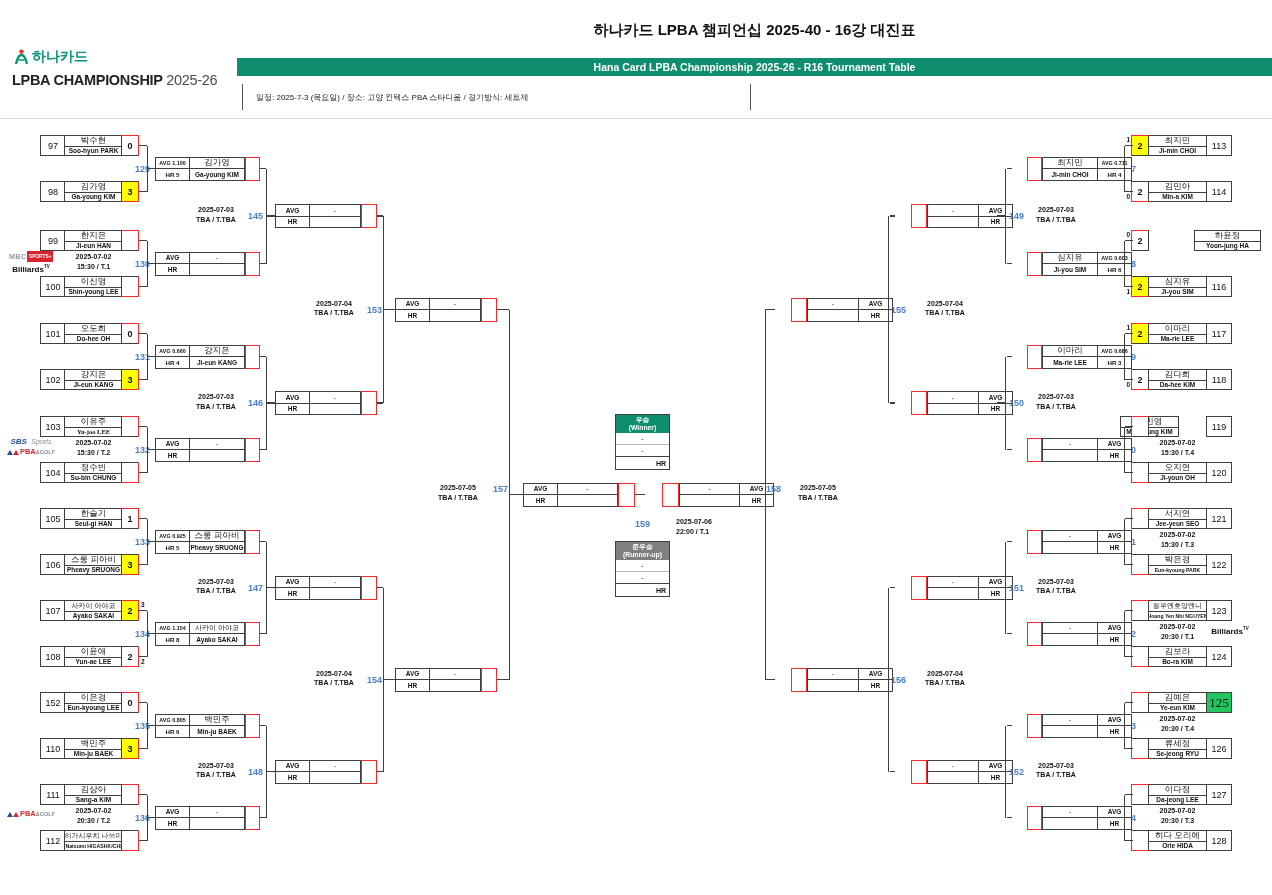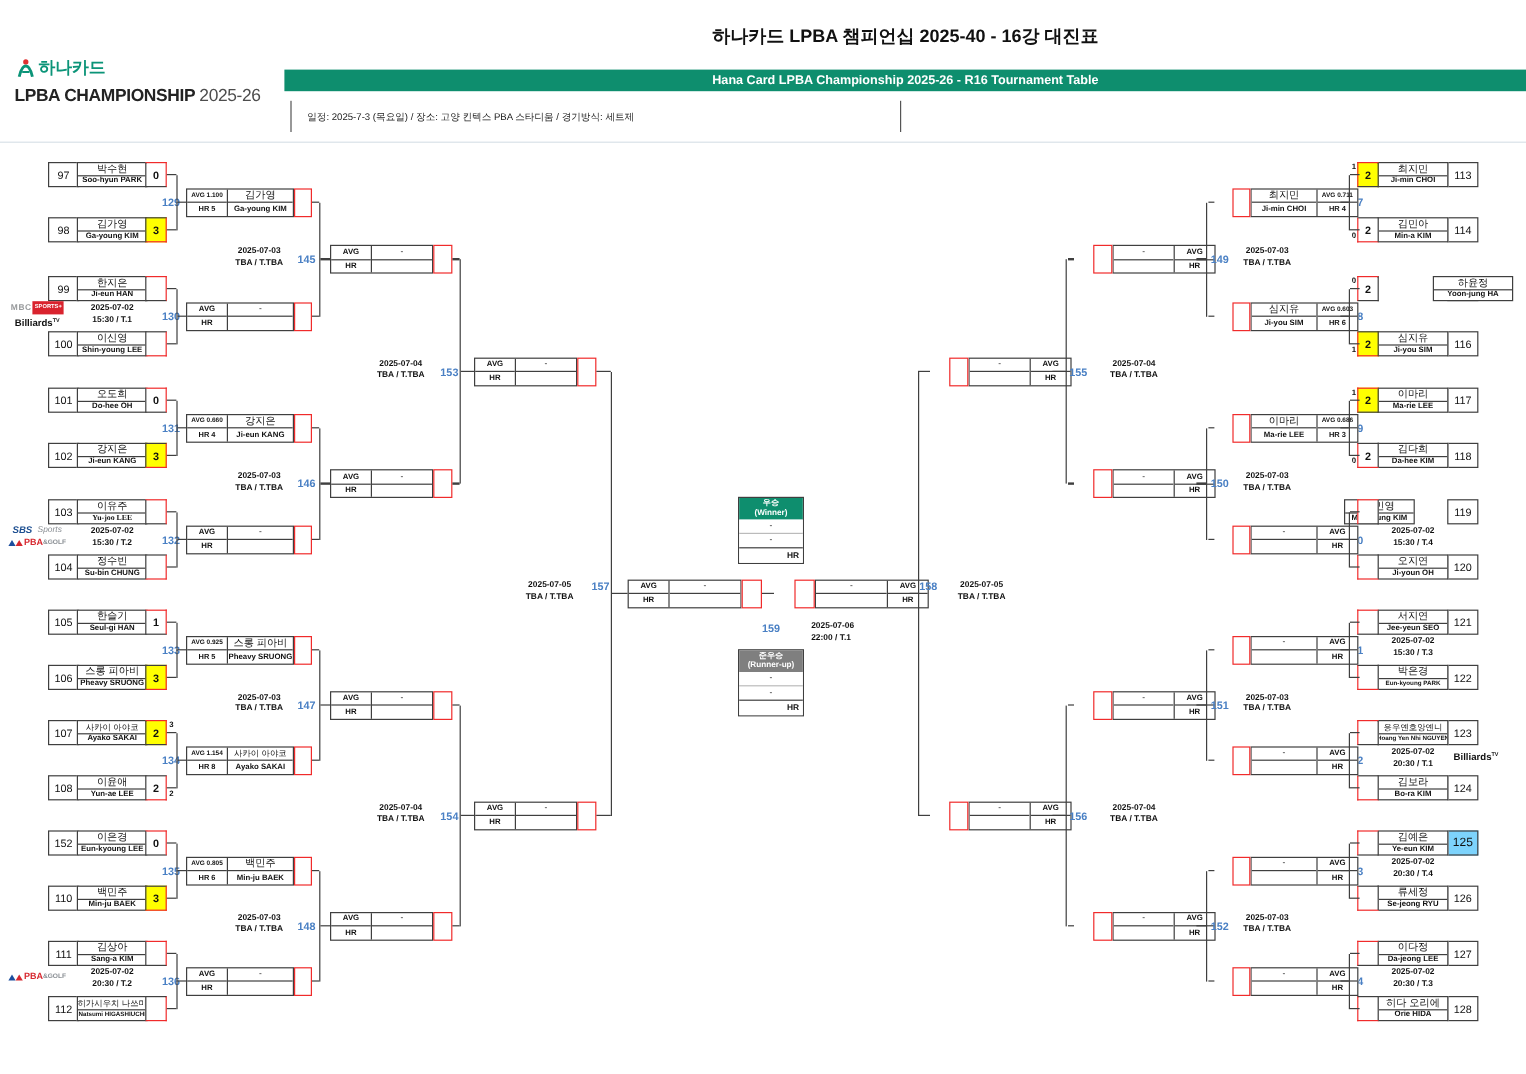--- a/index.html
+++ b/index.html
@@ -671,21 +671,21 @@
         <div style="width: 33px; flex: 0 0 auto; display: flex; flex-direction: column; border-left: 1px solid rgb(63, 63, 63);">
           <div style="height: 10.5px; border-bottom: 1px solid rgb(63, 63, 63); display: flex; align-items: center; justify-content: center; font-weight: bold; font-size: 6.5px; white-space: nowrap;">AVG</div>
           <div style="flex: 1 1 0%; display: flex; align-items: center; justify-content: center; font-weight: bold; font-size: 6.5px; white-space: nowrap;">HR</div>
         </div>
       </div>
       <div style="position: absolute; box-sizing: border-box; left: 1027px; top: 621.5px; width: 15px; height: 24px; border: 1.5px solid rgb(240, 43, 43); background: rgb(255, 255, 255);"></div>
       <div style="position: absolute; box-sizing: border-box; left: 1125px; top: 609.75px; width: 7.5px; height: 1.5px; background: rgb(63, 63, 63);"></div>
       <div style="position: absolute; box-sizing: border-box; left: 1125px; top: 655.75px; width: 7.5px; height: 1.5px; background: rgb(63, 63, 63);"></div>
       <div style="position: absolute; box-sizing: border-box; left: 1123.5px; top: 610.5px; width: 1.5px; height: 46px; background: rgb(63, 63, 63);"></div>
       <div style="position: absolute; box-sizing: border-box; left: 1117px; top: 632.75px; width: 6.5px; height: 1.5px; background: rgb(63, 63, 63);"></div>
-      <div style="position: absolute; box-sizing: border-box; left: 1206px; top: 692px; width: 26px; height: 21px; border: 1.5px solid rgb(63, 63, 63); background: #7dd3fc; display: flex; align-items: center; justify-content: center; font-size: 10px;">125</div>
+      <div style="position: absolute; box-sizing: border-box; left: 1206px; top: 692px; width: 26px; height: 21px; border: 1.5px solid rgb(63, 63, 63); background: #22c55e; display: flex; align-items: center; justify-content: center; font-size: 13px; font-family: Liberation Serif, serif;">125</div>
       <div style="position: absolute; box-sizing: border-box; left: 1148px; top: 692px; width: 59px; height: 21px; border: 1.5px solid rgb(63, 63, 63); background: rgb(255, 255, 255);">
         <div style="height: 9.5px; border-bottom: 1px solid rgb(63, 63, 63); display: flex; align-items: center; justify-content: center; font-size: 8.5px; white-space: nowrap; overflow: hidden;">김예은</div>
         <div style="height: 8.5px; display: flex; align-items: center; justify-content: center; font-weight: bold; font-size: 6.5px; white-space: nowrap; overflow: hidden;">Ye-eun KIM</div>
       </div>
       <div style="position: absolute; box-sizing: border-box; left: 1131px; top: 692px; width: 18px; height: 21px; border-width: 1.5px; border-style: solid; border-color: rgb(240, 43, 43) rgb(63, 63, 63) rgb(63, 63, 63) rgb(240, 43, 43); border-image: initial; background: rgb(255, 255, 255); display: flex; align-items: center; justify-content: center; font-weight: bold; font-size: 9px;"></div>
       <div style="position: absolute; box-sizing: border-box; left: 1206px; top: 738px; width: 26px; height: 21px; border: 1.5px solid rgb(63, 63, 63); background: rgb(255, 255, 255); display: flex; align-items: center; justify-content: center; font-size: 9px;">126</div>
       <div style="position: absolute; box-sizing: border-box; left: 1148px; top: 738px; width: 59px; height: 21px; border: 1.5px solid rgb(63, 63, 63); background: rgb(255, 255, 255);">
         <div style="height: 9.5px; border-bottom: 1px solid rgb(63, 63, 63); display: flex; align-items: center; justify-content: center; font-size: 8.5px; white-space: nowrap; overflow: hidden;">류세정</div>
         <div style="height: 8.5px; display: flex; align-items: center; justify-content: center; font-weight: bold; font-size: 6.5px; white-space: nowrap; overflow: hidden;">Se-jeong RYU</div>
       </div>

